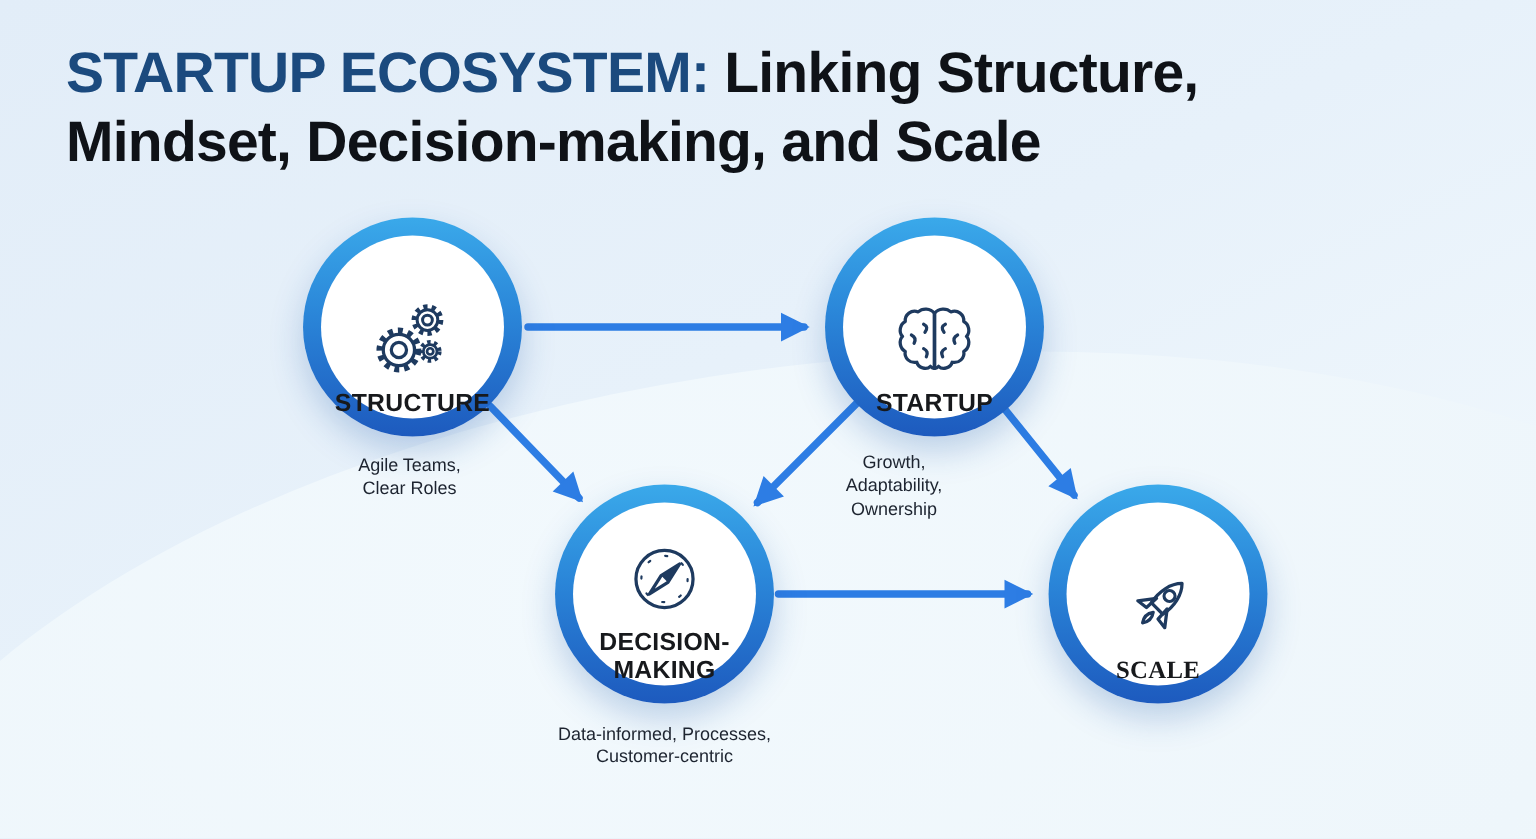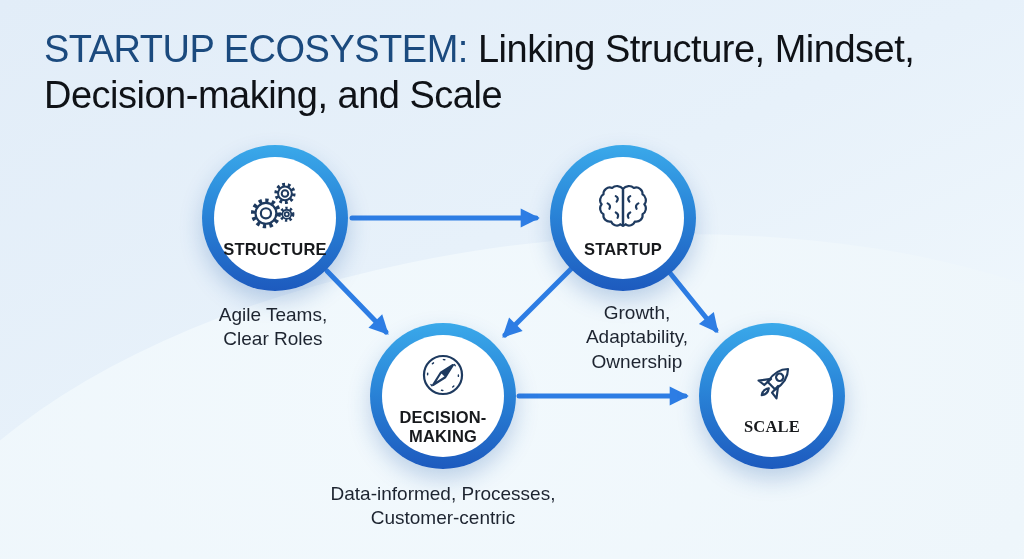--- a/index.html
+++ b/index.html
@@ -22,21 +22,21 @@
     background: radial-gradient(ellipse at 40% 20%, #f2f9fd 0%, #eef6fb 55%, rgba(238,246,251,0) 72%);
     border-radius: 50%;
     transform: rotate(-6deg);
   }
   .title {
     position: absolute;
     left: 44px; top: 26px;
     width: 890px;
     font-size: 38px;
     line-height: 1.22;
-    font-weight: 400;
+    font-weight: 700;
     letter-spacing: -0.5px;
     color: #0f1217;
   }
   .title .highlight { color: #1b4a7e; }
 
   .edges-svg {
     position: absolute;
     left: 0; top: 0;
     width: 1024px; height: 559px;
     pointer-events: none;
@@ -52,53 +52,53 @@
     align-items: center;
     justify-content: center;
   }
   .node-inner {
     width: 122px; height: 122px;
     border-radius: 50%;
     background: #ffffff;
     display: flex;
     flex-direction: column;
     align-items: center;
-    justify-content: center;
+    justify-content: flex-end;
     gap: 4px;
     text-align: center;
   }
   .node-icon { width: 58px; height: 58px; flex: 0 0 auto; }
   .node-icon svg { width: 100%; height: 100%; display: block; }
   .node-label {
     font-size: 16.5px;
     font-weight: 800;
     letter-spacing: 0.2px;
     color: #17191c;
     line-height: 1.15;
     max-width: 108px;
     white-space: pre-line;
   }
   .caption {
     position: absolute;
     transform: translateX(-50%);
-    font-size: 19px;
+    font-size: 12px;
     font-weight: 500;
     color: #1d2430;
     line-height: 1.28;
     text-align: center;
     white-space: pre-line;
   }
   
   .node-structure { left: 202px; top: 145px; }
   .node-mindset   { left: 550px; top: 145px; }
   .node-decision  { left: 370px; top: 323px; }
   .node-scale     { left: 699px; top: 323px; font-family: Liberation Serif, serif; }
 
   .caption-structure { left: 273px; top: 303px; }
-  .caption-mindset   { left: 637px; top: 301px; text-align: center; }
+  .caption-mindset   { left: 596px; top: 301px; text-align: center; }
   .caption-decision  { left: 443px; top: 482px; }
   .caption-scale     { left: 772px; top: 482px; }
 </style>
 </head>
 <body>
 
 <div class="canvas">
   <div class="bg-wave"></div>
 
   <div class="title">

